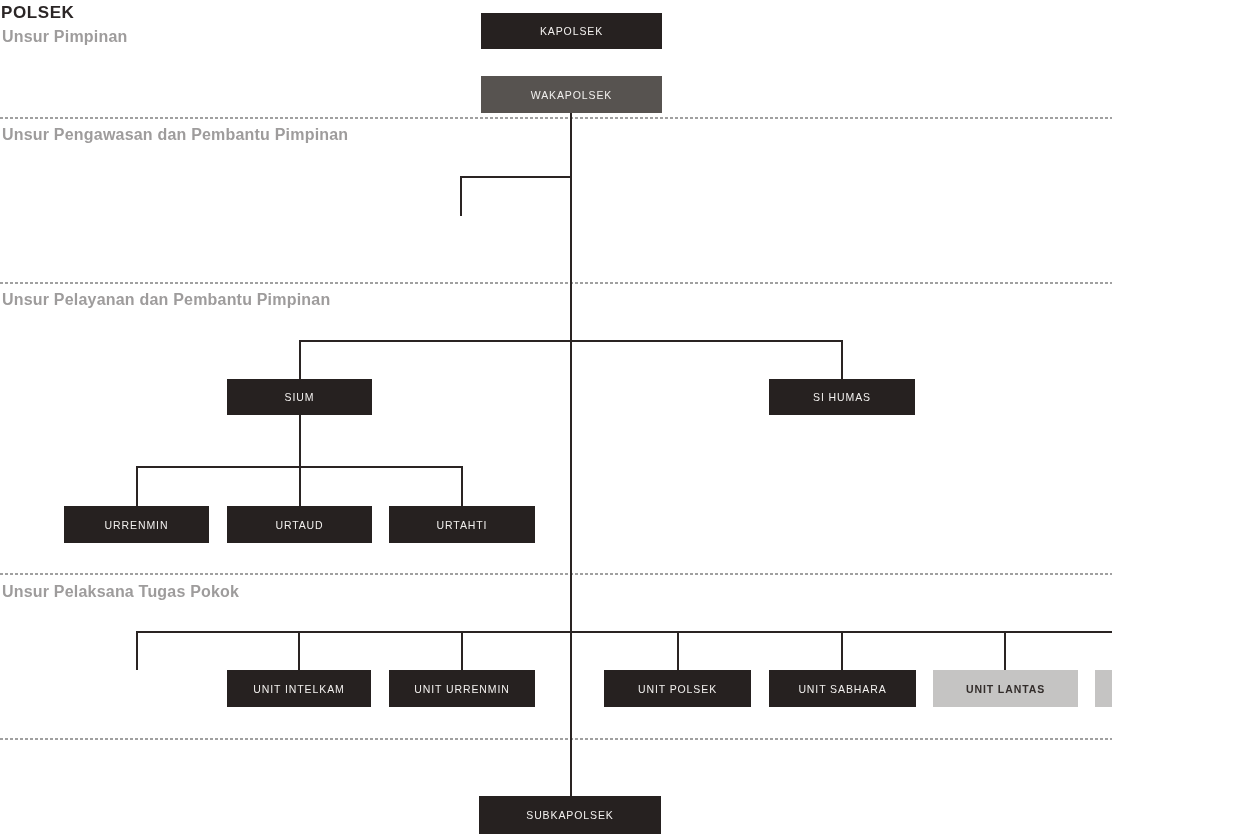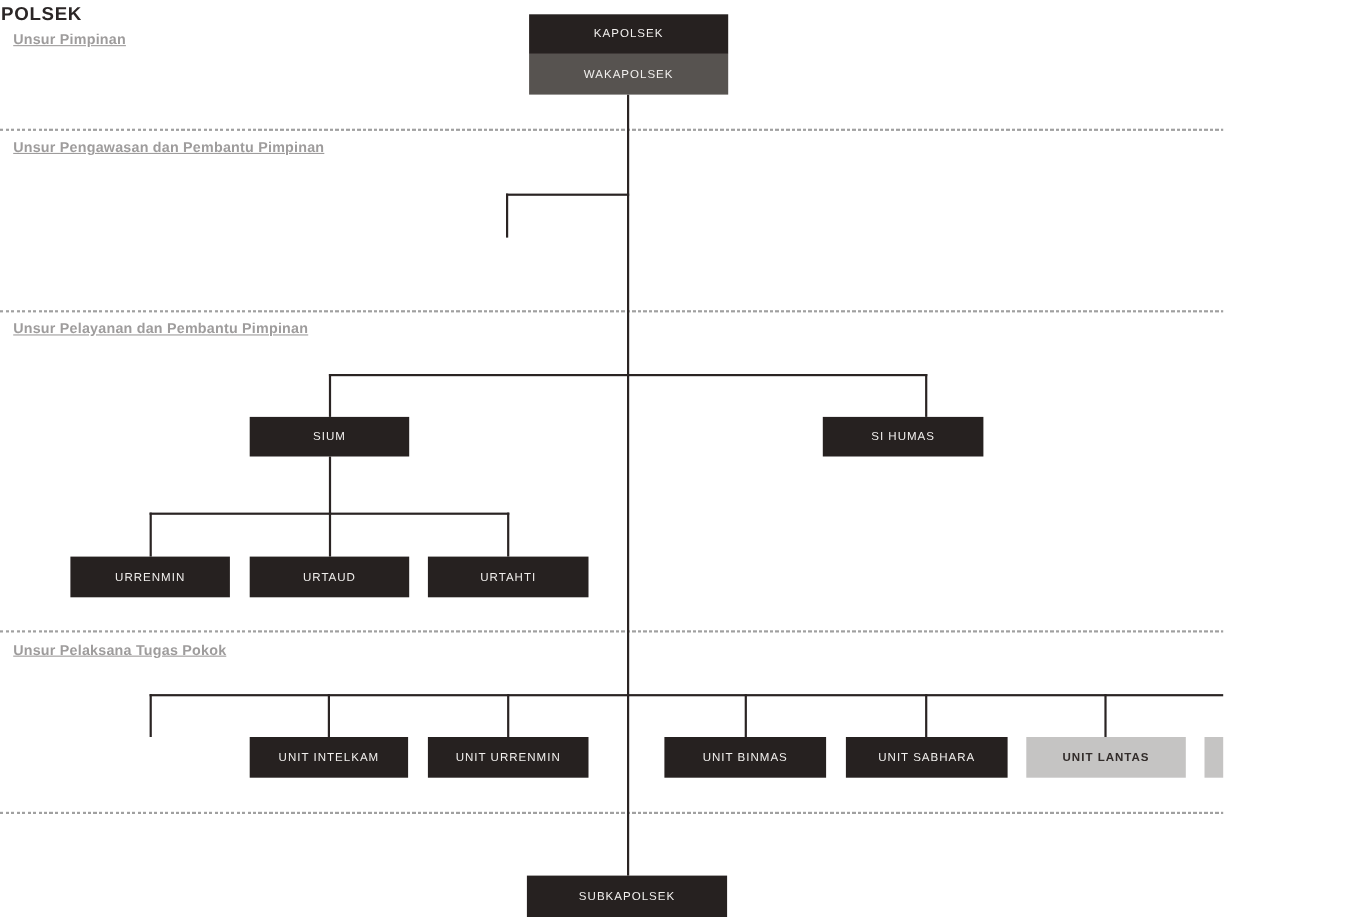--- a/index.html
+++ b/index.html
@@ -10,44 +10,43 @@
     height:834px;
     overflow:hidden;
     background:var(--background,#fff);
   }
   .page-title{
     position:absolute;left:1px;top:3px;
     font-size:17px;font-weight:bold;letter-spacing:0.6px;
     color:var(--title,#2b2626);
   }
   .heading{
-    position:absolute;left:12px;
-    font-size:13px;font-weight:bold;letter-spacing:0.2px;
+    position:absolute;left:2px;
+    font-size:16px;font-weight:bold;letter-spacing:0.2px;
     color:var(--heading,#9e9c9c);
     white-space:nowrap;
-    text-decoration:underline;
   }
   .separator{
     position:absolute;left:0;width:1240px;height:2px;
     background-image:repeating-linear-gradient(
       to right,
       var(--separator,#a0a0a0) 0px,
       var(--separator,#a0a0a0) 3px,
       transparent 3px,
       transparent 5px);
   }
   .node{
     position:absolute;
     display:flex;align-items:center;justify-content:center;
     background:var(--node-dark,#262120);
     color:var(--node-text-light,#f2f0ee);
     font-size:10.5px;letter-spacing:0.9px;
     white-space:nowrap;
   }
-  .node[data-variant="gray"]{background:var(--node-gray,#575350);}
+  .node[data-variant="gray"]{background:var(--node-gray,#575350);margin-top:27px;}
   .node[data-variant="light"]{
     background:var(--node-light,#c5c4c3);
     color:var(--node-text-dark,#322c2a);
     font-weight:bold;
   }
   .h-line{position:absolute;height:2px;background:var(--connector,#2a2423);}
   .v-line{position:absolute;width:2px;background:var(--connector,#2a2423);}
 </style>
 </head>
 <body>
@@ -91,40 +90,40 @@
 
   <div class="node" style="left:481px;top:13px;width:181px;height:36px" data-variant="dark">
       <span>KAPOLSEK</span>
     </div>
   <div class="node" style="left:481px;top:49px;width:181px;height:37px" data-variant="gray">
       <span>WAKAPOLSEK</span>
     </div>
   <div class="node" style="left:227px;top:379px;width:145px;height:36px" data-variant="dark">
       <span>SIUM</span>
     </div>
-  <div class="node" style="left:748px;top:379px;width:146px;height:36px" data-variant="dark">
+  <div class="node" style="left:769px;top:379px;width:146px;height:36px" data-variant="dark">
       <span>SI HUMAS</span>
     </div>
   <div class="node" style="left:64px;top:506px;width:145px;height:37px" data-variant="dark">
       <span>URRENMIN</span>
     </div>
   <div class="node" style="left:389px;top:506px;width:146px;height:37px" data-variant="dark">
       <span>URTAHTI</span>
     </div>
   <div class="node" style="left:227px;top:506px;width:145px;height:37px" data-variant="dark">
       <span>URTAUD</span>
     </div>
   <div class="node" style="left:227px;top:670px;width:144px;height:37px" data-variant="dark">
       <span>UNIT INTELKAM</span>
     </div>
   <div class="node" style="left:389px;top:670px;width:146px;height:37px" data-variant="dark">
       <span>UNIT URRENMIN</span>
     </div>
   <div class="node" style="left:604px;top:670px;width:147px;height:37px" data-variant="dark">
-      <span>UNIT BINMAS</span>
+      <span>UNIT POLSEK</span>
     </div>
   <div class="node" style="left:769px;top:670px;width:147px;height:37px" data-variant="dark">
       <span>UNIT SABHARA</span>
     </div>
   <div class="node" style="left:933px;top:670px;width:145px;height:37px" data-variant="light">
       <span>UNIT LANTAS</span>
     </div>
   <div class="node" style="left:479px;top:796px;width:182px;height:38px" data-variant="dark">
       <span>SUBKAPOLSEK</span>
     </div>

